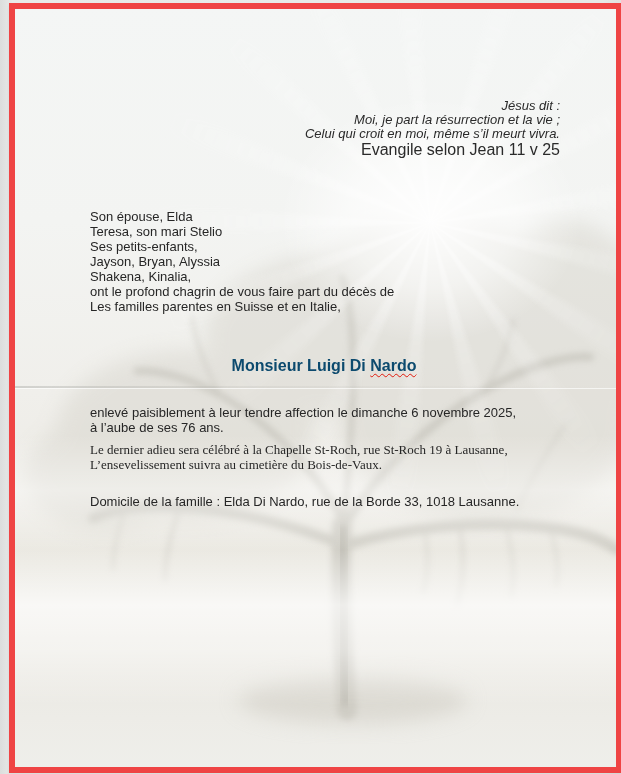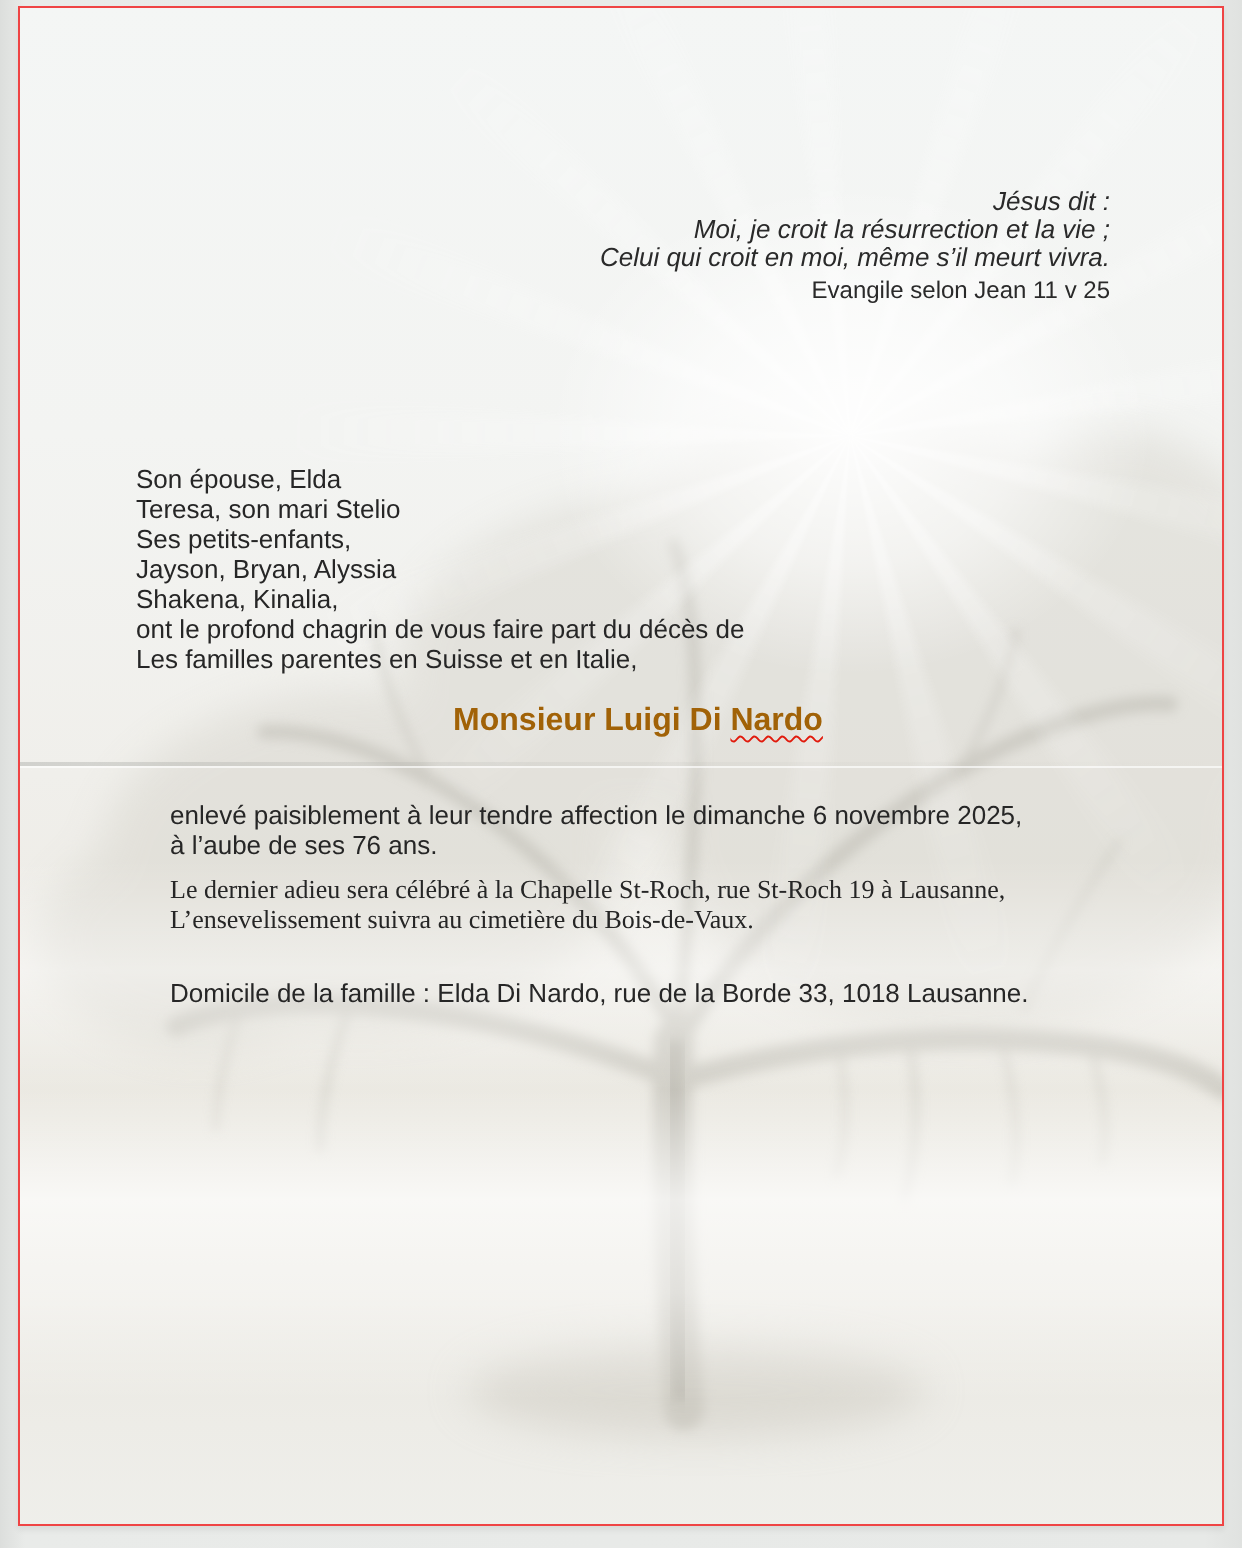--- a/index.html
+++ b/index.html
@@ -3,21 +3,21 @@
 <meta charset="utf-8">
 <style>
   html,body{margin:0;padding:0;}
   body{
     width:621px;height:774px;position:relative;overflow:hidden;
     background:linear-gradient(90deg,#dcdedc 0,#e9ebe9 2%,#e7e9e7 97%,#e0e2e0 100%);
     font-family:"Liberation Sans",sans-serif;
   }
   .card{
     position:absolute;left:9px;top:3px;width:601px;height:758px;
-    border:1px solid #ef4444;background:#f3f5f4;
+    border:6px solid #ef4444;background:#f3f5f4;
     box-shadow:inset 0 1px 0 rgba(255,255,255,.95),0 2px 3px rgba(0,0,0,.07);
     overflow:hidden;
   }
   
   .inner{position:absolute;left:-10px;top:-4px;width:621px;height:774px;}
   .layer{position:absolute;left:0;top:0;width:621px;height:774px;}
   .bg-base{
     background:linear-gradient(180deg,#f4f6f5 0%,#f3f4f2 28%,#f0efeb 50%,#ebe9e2 72%,#e9e7e0 82%,#edece7 92%,#efefeb 100%);
   }
   .rays{
@@ -41,25 +41,25 @@
     background:linear-gradient(180deg,rgba(255,255,255,0) 0,rgba(255,255,255,0) 430px,
       rgba(255,255,255,.45) 485px,rgba(255,255,255,0) 545px);
   }
   .crease{
     position:absolute;left:10px;width:601px;top:381px;height:2px;
     background:linear-gradient(90deg,rgba(150,152,148,.35),rgba(150,152,148,.14) 35%,rgba(150,152,148,.05) 65%,rgba(150,152,148,0));
     box-shadow:0 1px 0 rgba(255,255,255,.65);
   }
   .txt{position:absolute;color:#262626;font-size:13px;line-height:15px;}
   .quote{top:94px;right:66px;text-align:right;font-style:italic;line-height:14px;color:#2a2a2a;}
-  .quote .source{font-style:normal;font-size:12px;padding-top:2px;}
-  .family{left:68px;top:204px;margin-top:28px;}
+  .quote .source{font-style:normal;font-size:16px;padding-top:2px;}
+  .family{left:85px;top:204px;}
   .name-line{
     left:10px;width:601px;top:351px;text-align:center;padding-left:17px;box-sizing:border-box;
-    font-size:16px;font-weight:bold;color:#a16207;line-height:20px;
+    font-size:16px;font-weight:bold;color:#0c4a6e;line-height:20px;
   }
   .name-last{
     text-decoration:underline wavy #e11a0c;
     text-decoration-thickness:1px;text-underline-offset:2px;text-decoration-skip-ink:none;
   }
   .p-death{left:85px;top:400px;}
   .p-ceremony{left:85px;top:437px;font-family:Liberation Serif, serif;}
   .p-repose{left:85px;top:489px;}
 </style>
 </head>
@@ -108,21 +108,21 @@
     </svg>
 
     <div class="layer mist-mid"></div>
     <div class="layer mist-low"></div>
     <div class="layer rays"></div>
     <div class="layer burst"></div>
     <div class="crease"></div>
 
     <div class="txt quote">
       <div>Jésus dit :</div>
-      <div>Moi, je croit la résurrection et la vie ;</div>
+      <div>Moi, je part la résurrection et la vie ;</div>
       <div>Celui qui croit en moi, même s’il meurt vivra.</div>
       <div class="source">Evangile selon Jean 11 v 25</div>
     </div>
 
     <div class="txt family">
       <div>Son épouse, Elda</div>
       <div>Teresa, son mari Stelio</div>
       <div>Ses petits-enfants,</div>
       <div>Jayson, Bryan, Alyssia</div>
       <div>Shakena, Kinalia,</div>

